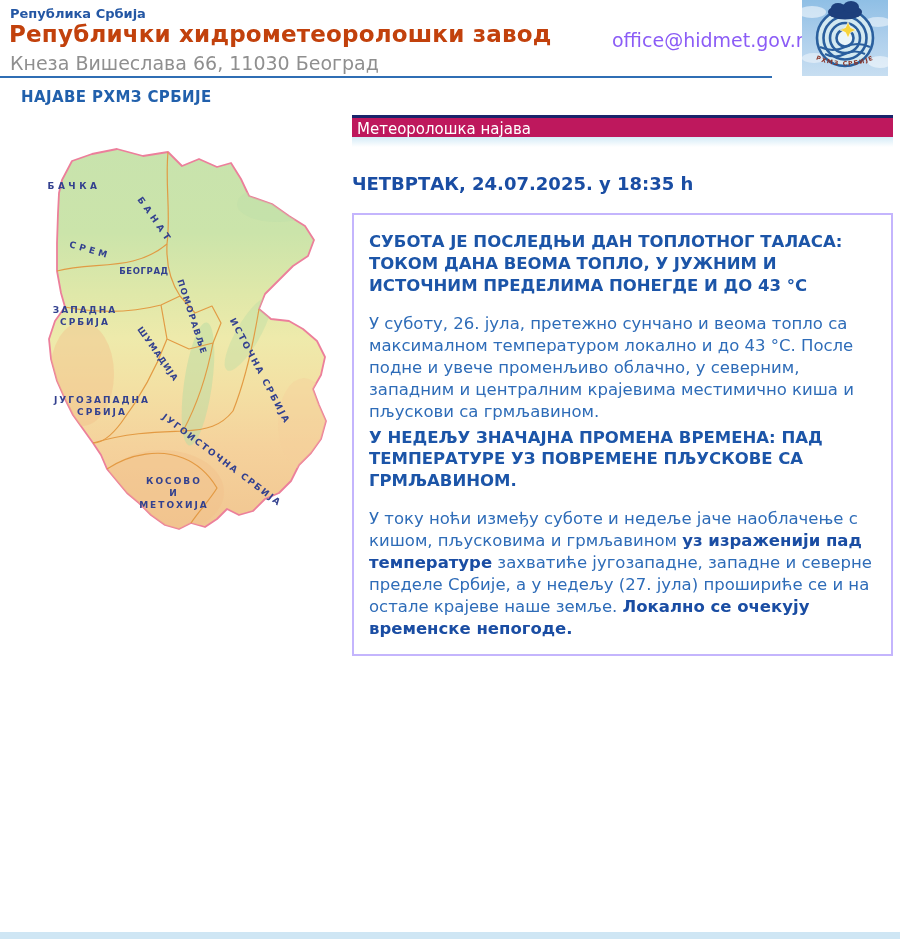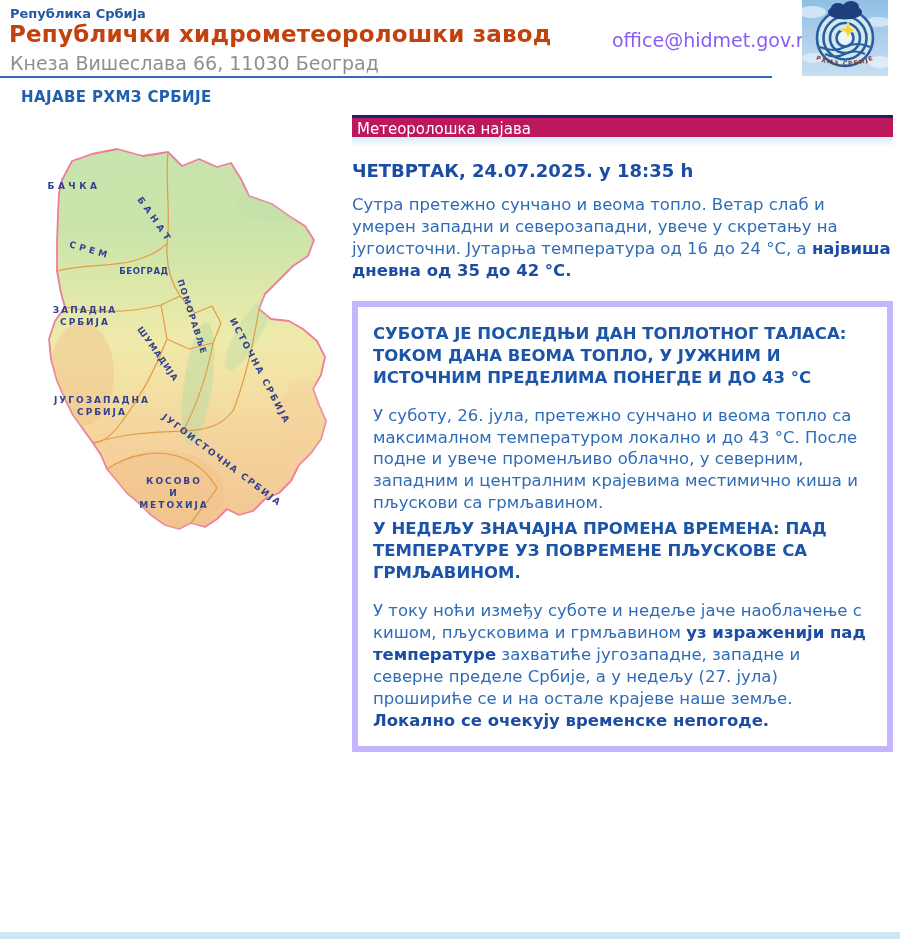--- a/index.html
+++ b/index.html
@@ -18,24 +18,24 @@
   
   .nav-title{position:absolute;left:21px;top:88px;font-size:15px;font-weight:bold;color:#2160ac;text-decoration:none;letter-spacing:.4px;}
   
   .map-wrap{position:absolute;left:22px;top:144px;width:326px;height:388px;}
   .map-wrap svg{display:block;}
   .map-label{fill:#33418f;font-weight:bold;font-family:"DejaVu Sans","Liberation Sans",sans-serif;}
   
   .col{position:absolute;left:352px;top:115px;width:541px;}
   .section-bar{height:22px;line-height:22px;background:#be185d;border-top:3px solid #19246b;color:#ffffff;font-size:15px;padding-left:5px;box-sizing:border-box;}
   .bar-fade{height:10px;background:linear-gradient(180deg,#d4ebf7,#ffffff);}
-  .date-heading{margin-top:13px;font-size:18px;font-weight:bold;color:#1a4da3;}
+  .date-heading{margin-top:26px;font-size:18px;font-weight:bold;color:#1a4da3;}
   .intro{margin-top:13px;font-size:16.5px;line-height:1.33;color:#2e6cb8;}
   .intro b{color:#1a4da3;}
-  .warning-box{margin-top:19px;border:6px solid #c4b5fd;padding:12px 15px 14px 15px;color:#2e6cb8;font-size:16.5px;line-height:1.33;}
+  .warning-box{margin-top:19px;border:2px solid #c4b5fd;padding:12px 15px 14px 15px;color:#2e6cb8;font-size:16.5px;line-height:1.33;}
   .warning-box .box-heading{font-weight:bold;color:#1c55a8;margin:4px 0 0 0;}
   .warning-box p{margin:16px 0 0 0;}
   .warning-box p b{color:#1a4da3;}
   
   .bottom-strip{position:absolute;left:0;bottom:0;width:900px;height:7px;background:#cfe6f4;}
 </style>
 </head>
 <body>
 
 <div>
@@ -141,21 +141,20 @@
 </div>
 
 <div class="col">
   <div class="section-bar">
     <span>Метеоролошка најава</span>
   </div>
   <div class="bar-fade"></div>
 
   <div class="date-heading">ЧЕТВРТАК, 24.07.2025. у 18:35 h</div>
 
-  <div class="intro"><span>Сутра претежно сунчано и веома топло. Ветар слаб и умерен западни и северозападни, увече у скретању на југоисточни. Јутарња температура од 16 до 24 °C, а </span><b>највиша дневна од 35 до 42 °C.</b></div>
 
   <div class="warning-box">
     <div class="box-heading">СУБОТА ЈЕ ПОСЛЕДЊИ ДАН ТОПЛОТНОГ ТАЛАСА: ТОКОМ ДАНА ВЕОМА ТОПЛО, У ЈУЖНИМ И ИСТОЧНИМ ПРЕДЕЛИМА ПОНЕГДЕ И ДО 43 °C</div>
     <p>У суботу, 26. јула, претежно сунчано и веома топло са максималном температуром локално и до 43 °C. После подне и увече променљиво облачно, у северним, западним и централним крајевима местимично киша и пљускови са грмљавином.</p>
     <p class="box-heading">У НЕДЕЉУ ЗНАЧАЈНА ПРОМЕНА ВРЕМЕНА: ПАД ТЕМПЕРАТУРЕ УЗ ПОВРЕМЕНЕ ПЉУСКОВЕ СА ГРМЉАВИНОМ.</p>
     <p><span>У току ноћи између суботе и недеље јаче наоблачење с кишом, пљусковима и грмљавином </span><b>уз израженији пад температуре</b><span> захватиће југозападне, западне и северне пределе Србије, а у недељу (27. јула) прошириће се и на остале крајеве наше земље. </span><b>Локално се очекују временске непогоде.</b></p>
   </div>
 </div>
 
 <div class="bottom-strip"></div>

